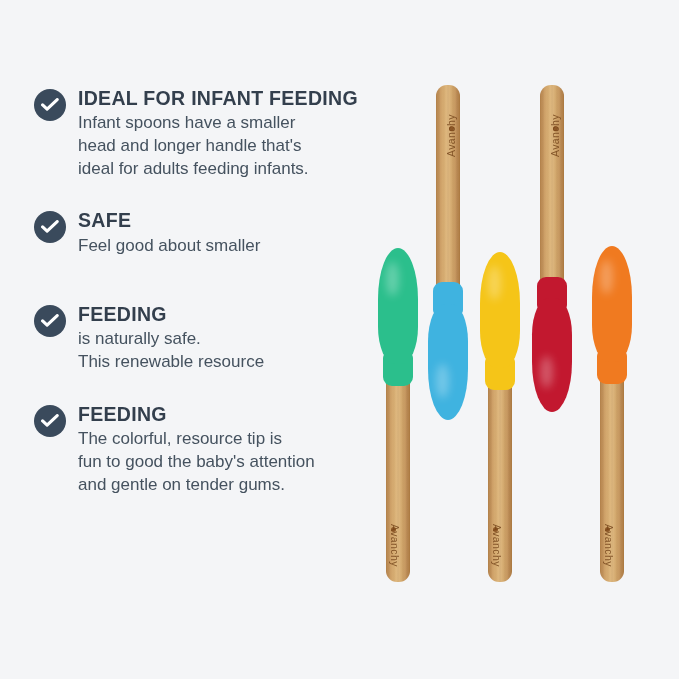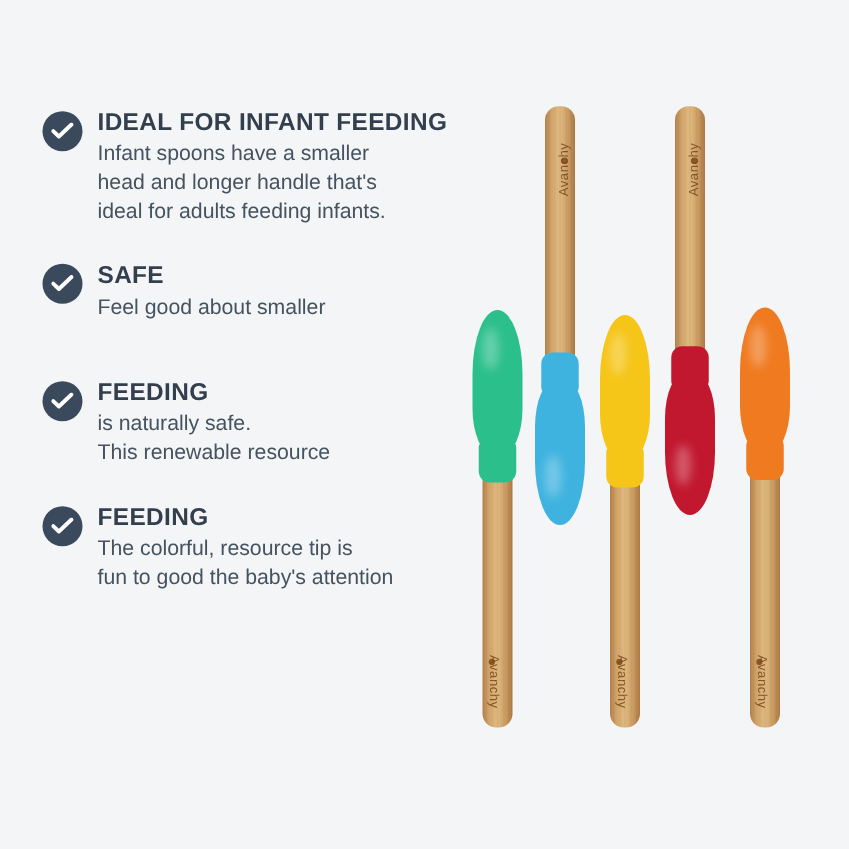--- a/index.html
+++ b/index.html
@@ -187,20 +187,21 @@
   <div class="feature" id="feature-3">
     <span class="badge">
       <svg width="18" height="14" viewBox="0 0 18 14" aria-hidden="true">
         <path d="M1.6 6.9 L6.1 11.2 L16.2 1.6" fill="none" stroke="#ffffff" stroke-width="3.1" stroke-linecap="round" stroke-linejoin="round"></path>
       </svg>
     </span>
     <p class="feature-title">FEEDING</p>
     <div class="feature-desc">
       <div>The colorful, resource tip is</div>
       <div>fun to good the baby's attention</div>
+      <div>and gentle on tender gums.</div>
     </div>
   </div>
 
 </div>
 
 <div id="spoons">
 
   <div class="spoon">
 
     <div class="handle" style="left:26px; top:370px; width:24px; height:212px;"></div>

